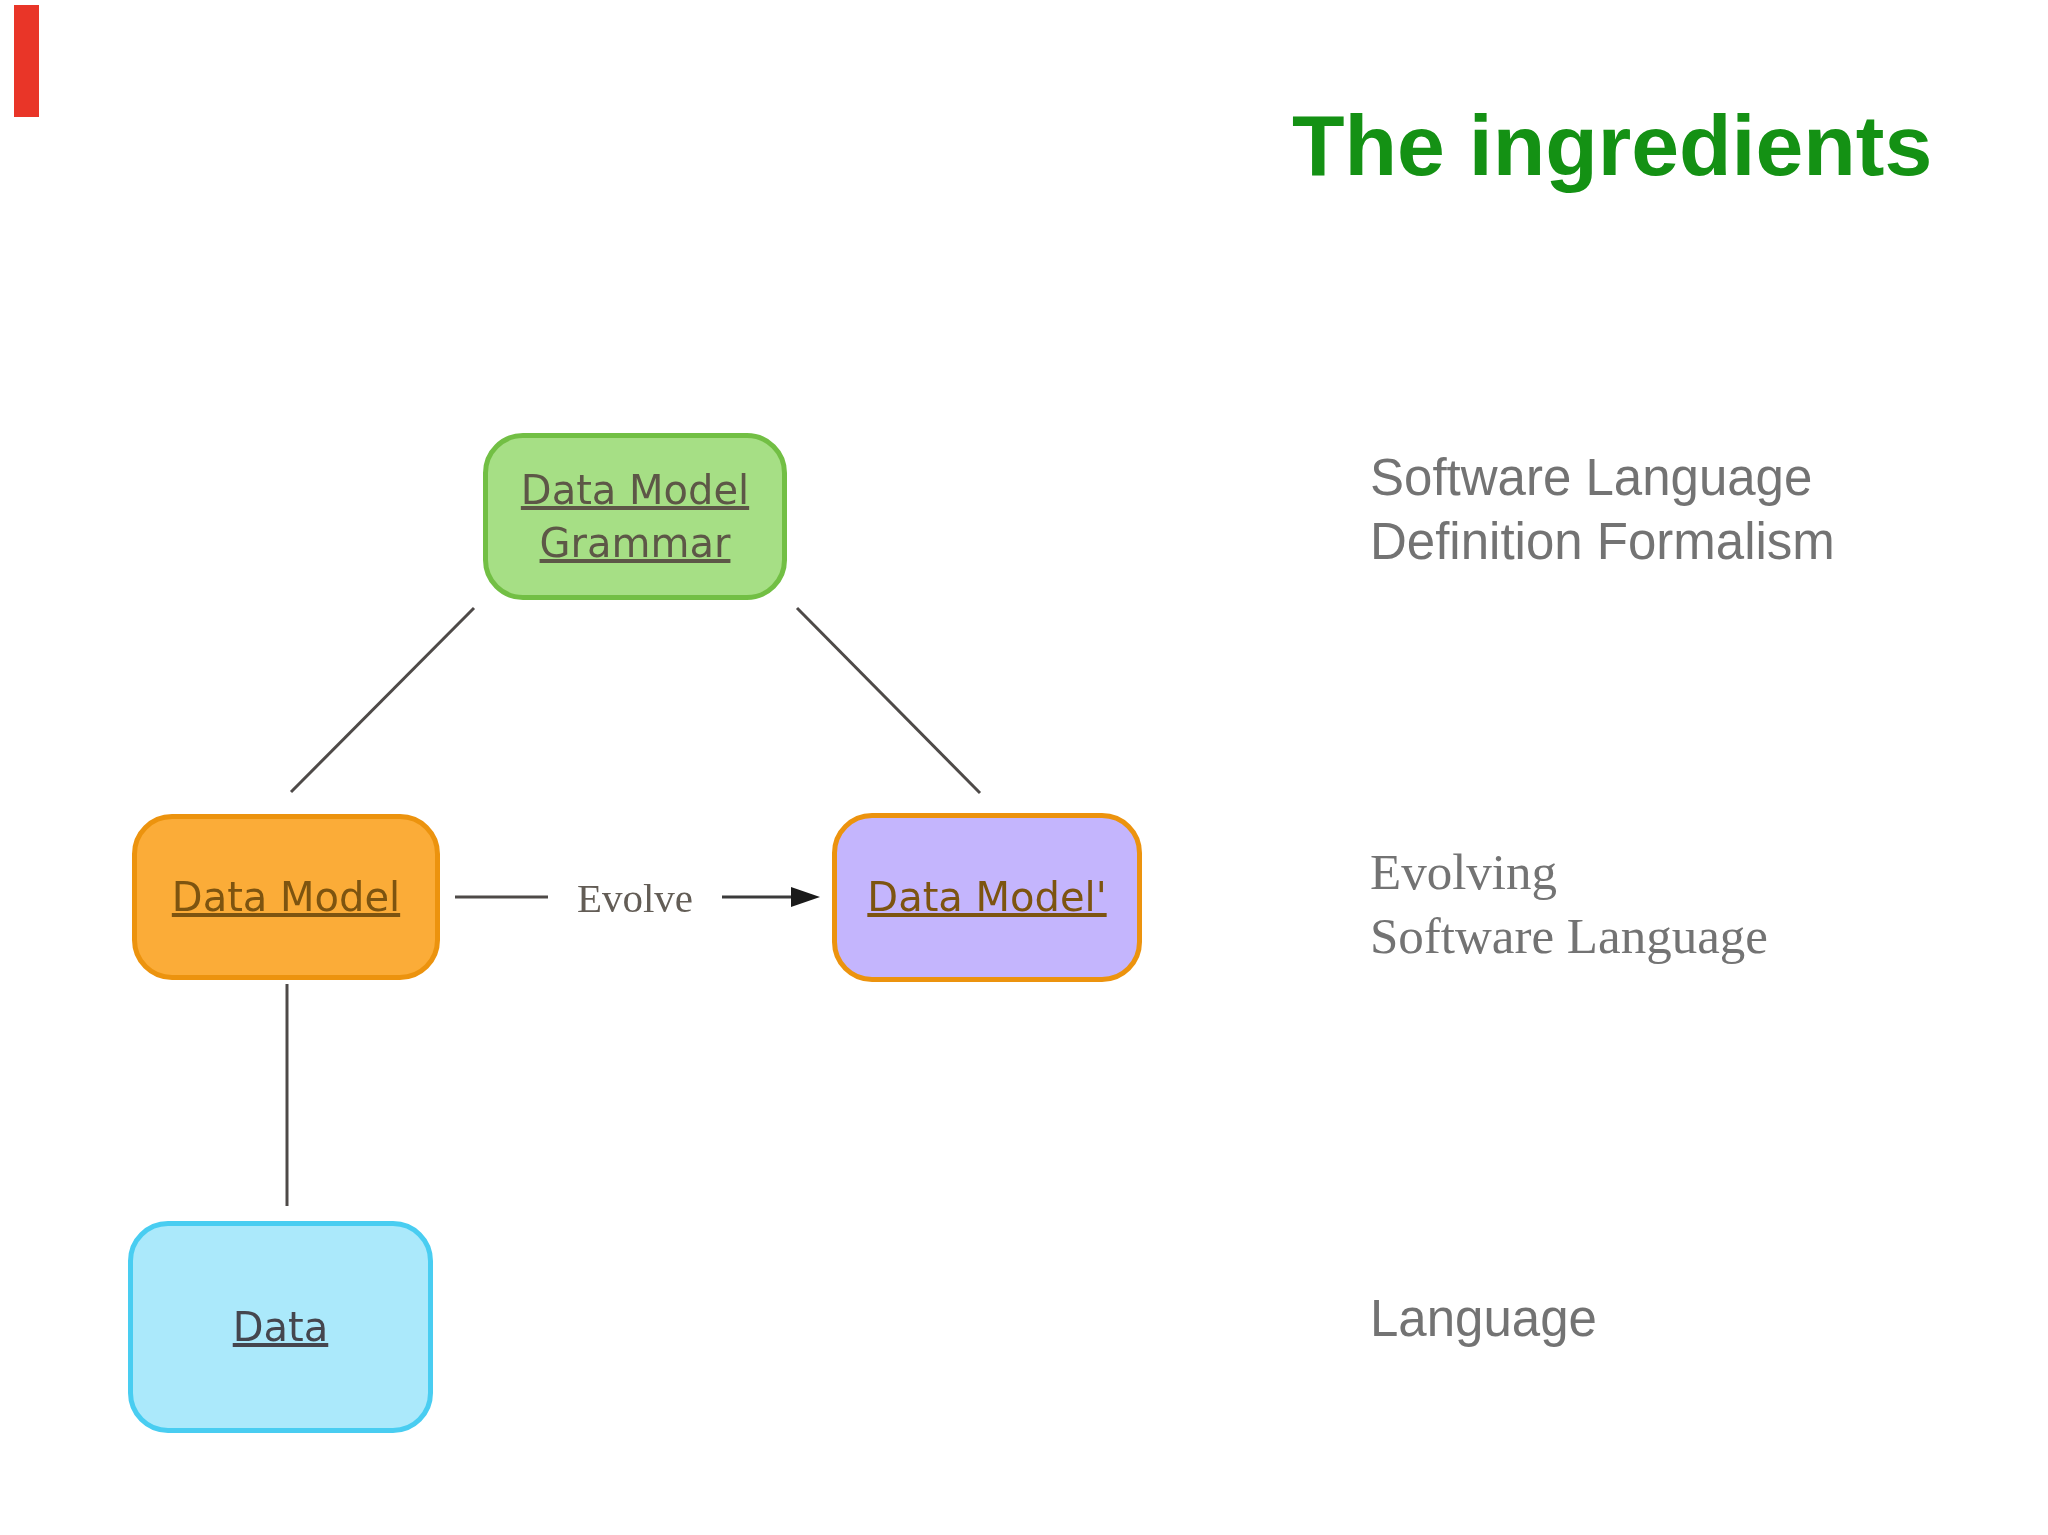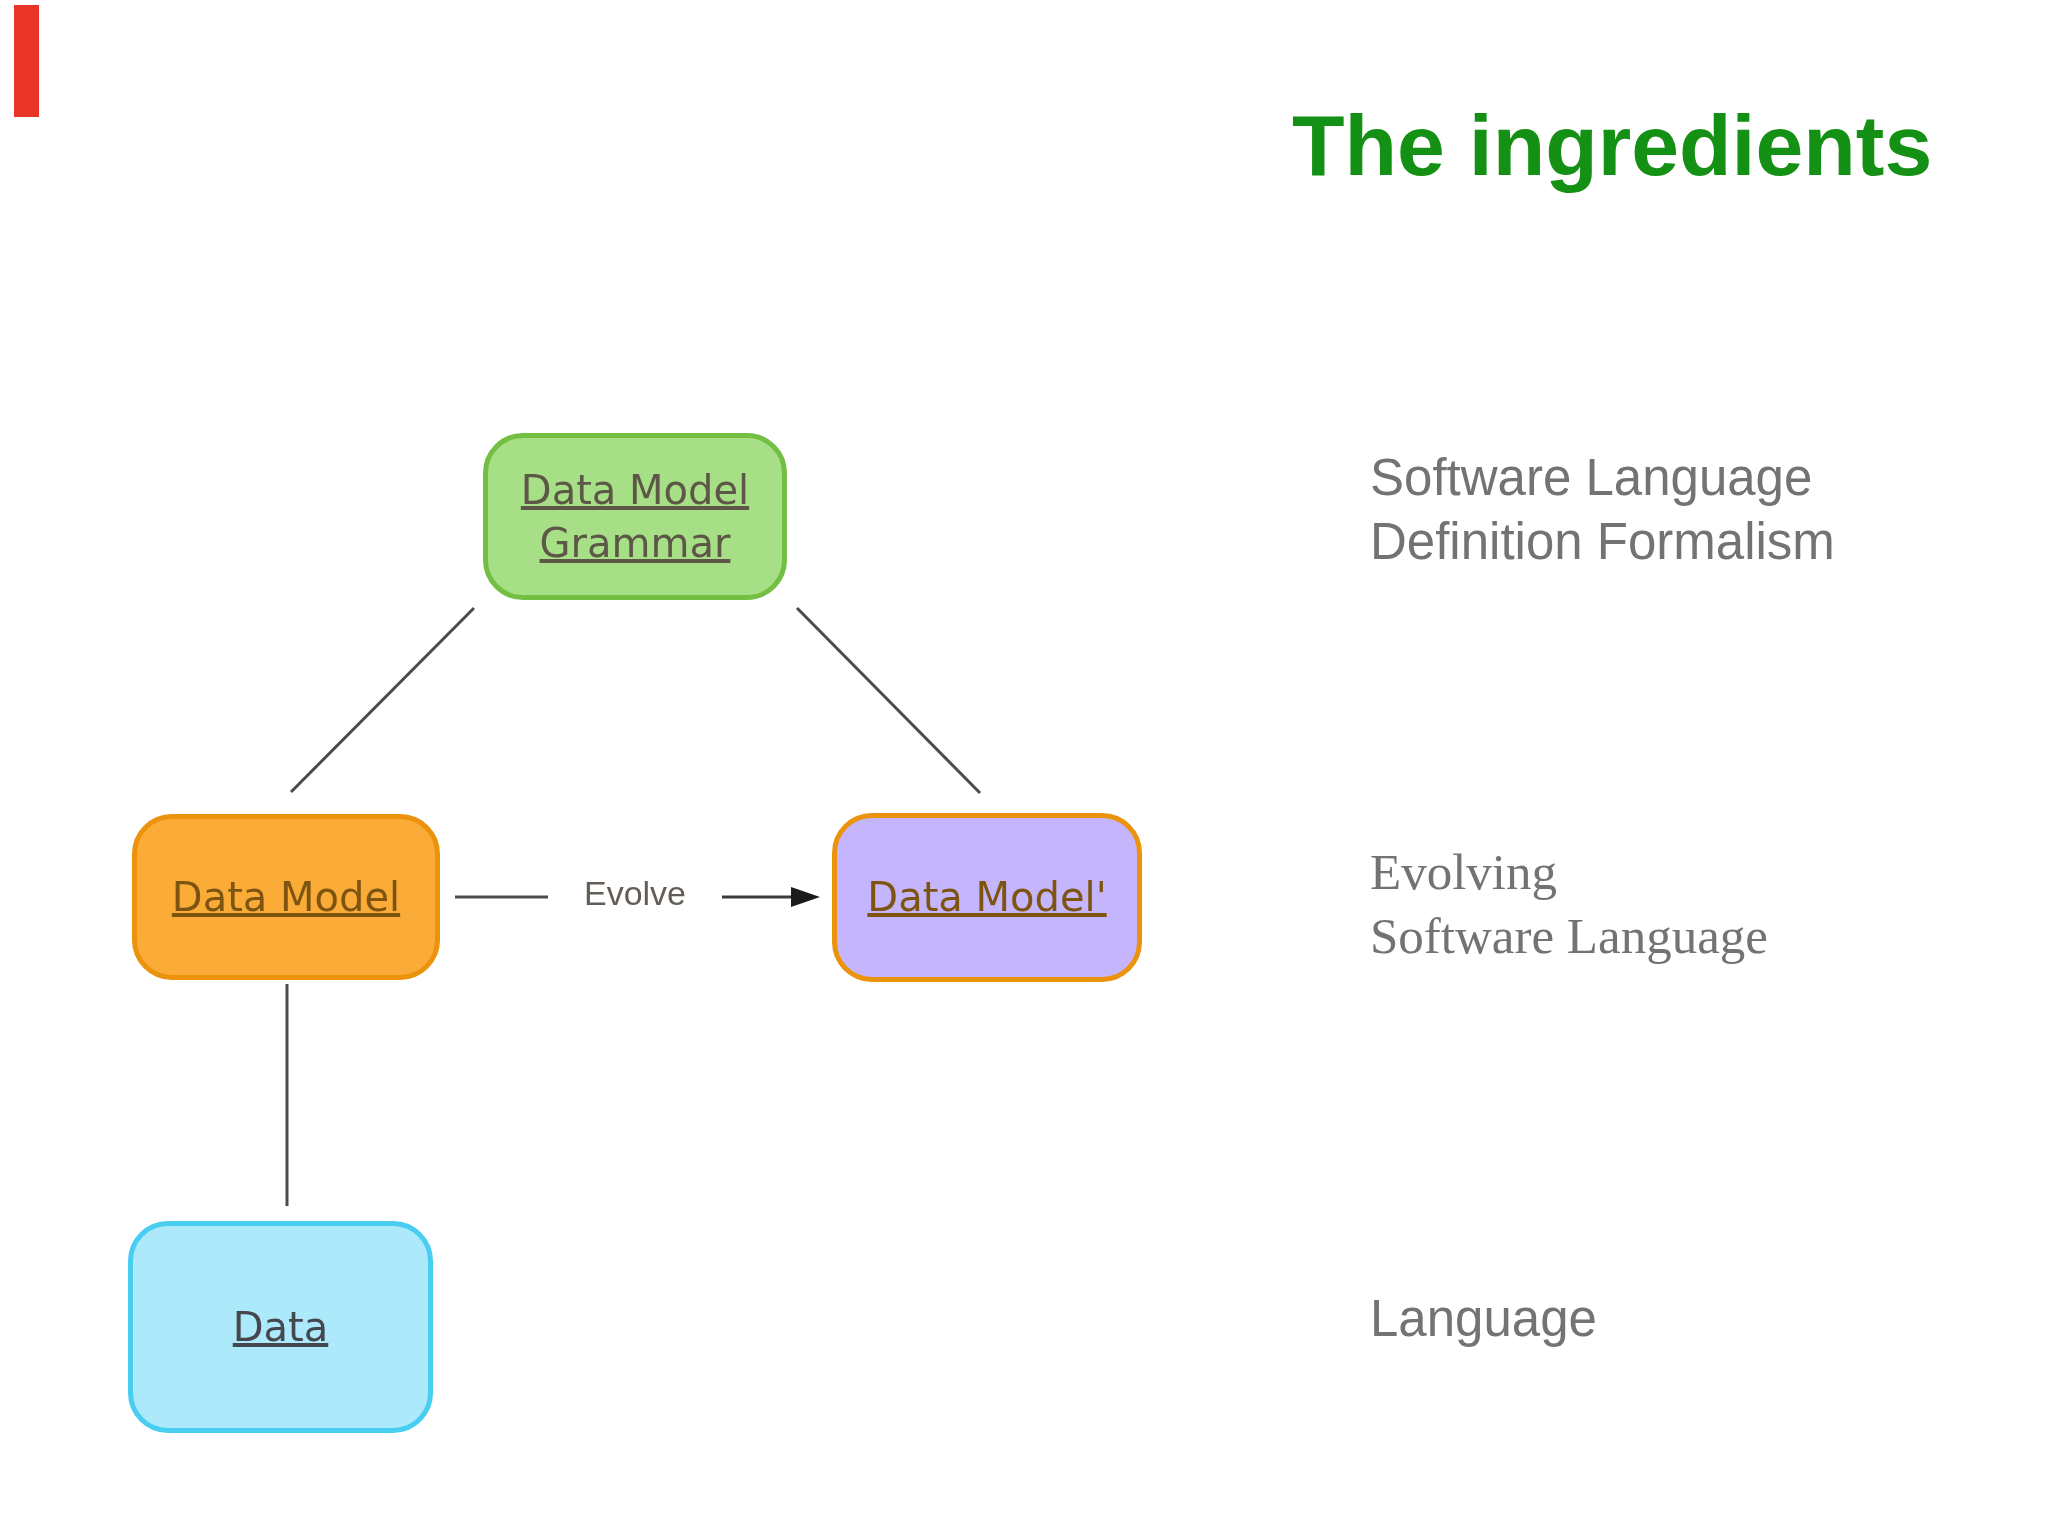--- a/index.html
+++ b/index.html
@@ -78,22 +78,22 @@
     background: #abe9fb;
     border: 5px solid #49cdf1;
     color: #45464e;
   }
   .edge-label {
     position: absolute;
     left: 548px;
     top: 874px;
     width: 174px;
     text-align: center;
-    font-family: Liberation Sans, sans-serif;
-    font-size: 34px;
+    font-family: Liberation Serif, serif;
+    font-size: 41px;
     color: #635d56;
     white-space: nowrap;
   }
   .annotation {
     position: absolute;
     left: 1362px;
     font-size: 51px;
     line-height: 64px;
     color: #737373;
     white-space: nowrap;

